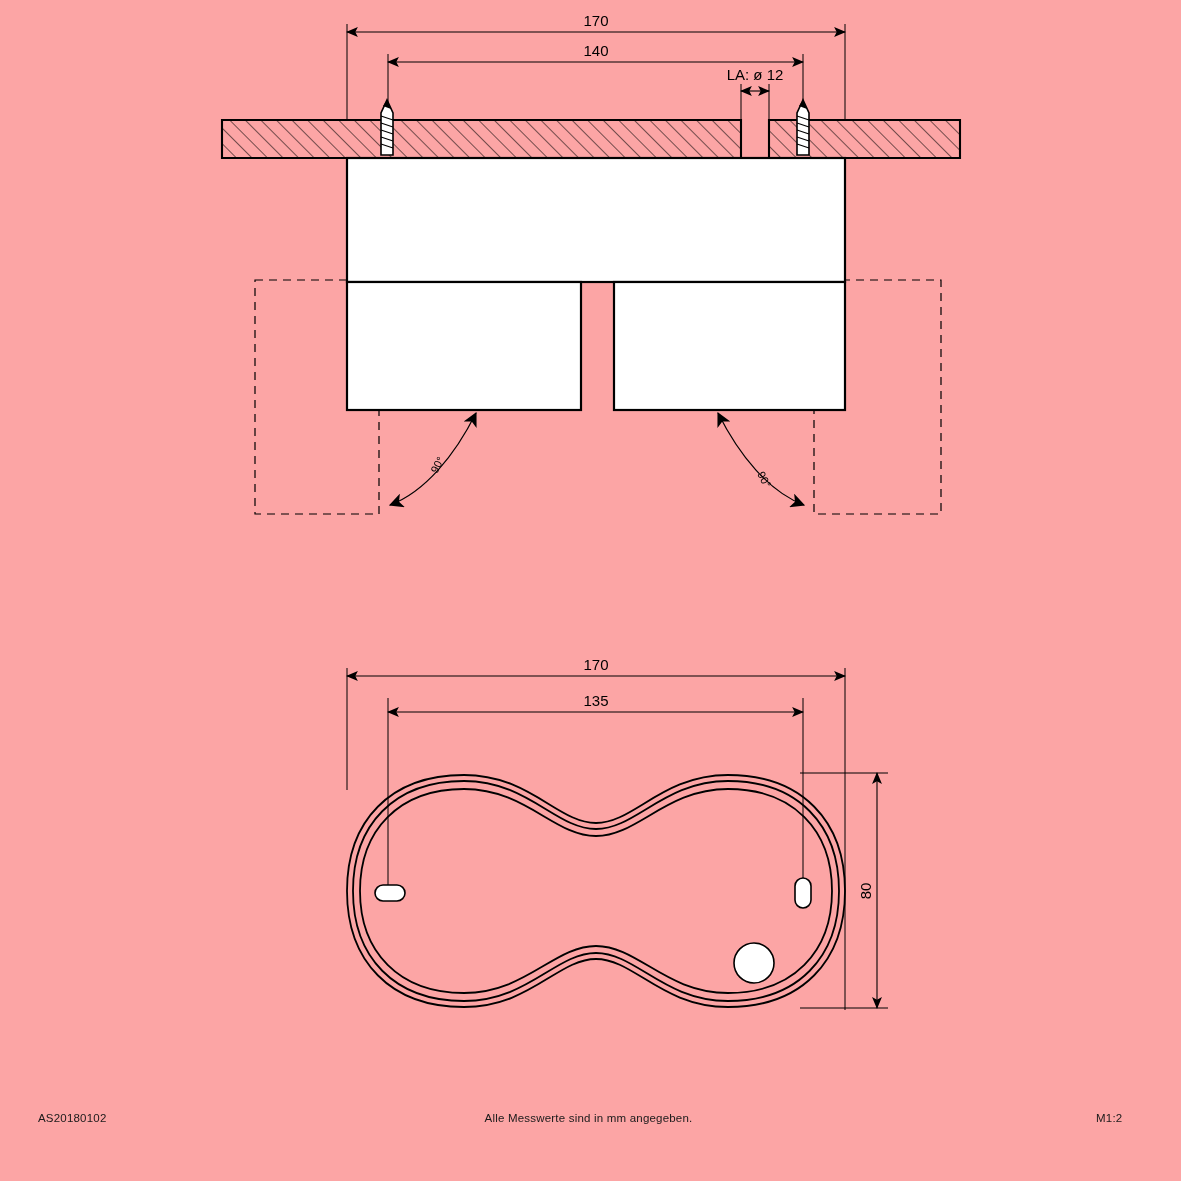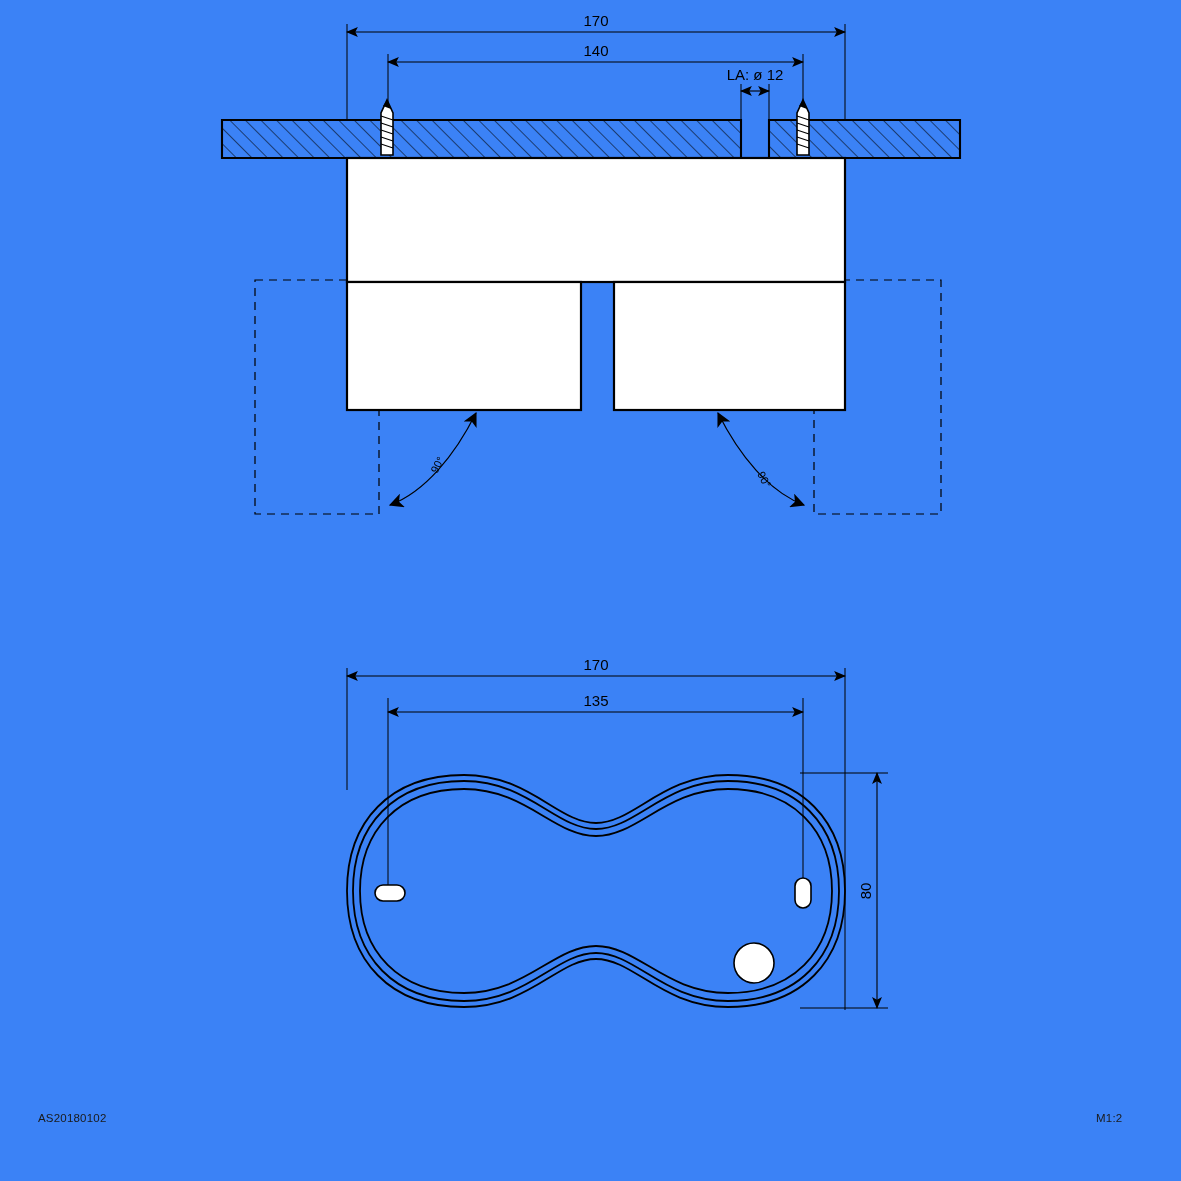--- a/index.html
+++ b/index.html
@@ -1,18 +1,18 @@
 <!DOCTYPE html>
 <html><head>
 <meta charset="utf-8">
 <style>
   html,body{margin:0;padding:0;background:#ffffff;}
   body{width:1181px;height:1181px;overflow:hidden;
        font-family:"Liberation Sans","DejaVu Sans",sans-serif;color:#000;}
-  #sheet{position:relative;width:1181px;height:1181px;background:#3b82f6;}
+  #sheet{position:relative;width:1181px;height:1181px;background:#fca5a5;}
   svg{display:block;}
   .dimtext{font-family:"Liberation Sans","DejaVu Sans",sans-serif;font-size:15px;fill:#000;}
   .dimtext-sm{font-family:"Liberation Sans","DejaVu Sans",sans-serif;font-size:11px;fill:#000;}
   .footer{position:absolute;left:0;right:4px;top:1112px;height:24px;}
   .footer span{position:absolute;font-size:11.5px;color:#1a1a1a;letter-spacing:0.2px;white-space:nowrap;}
   .f-left{left:38px;}
   .f-center{left:0;right:0;text-align:center;display:block;}
   .f-right{left:1060px;margin-left:36px;}
 </style>
 </head>
@@ -177,16 +177,17 @@
 
       <rect x="795" y="878" width="16" height="30" rx="8" ry="8" fill="#fff" stroke="#000" stroke-width="1.6"></rect>
 
       <circle cx="754" cy="963" r="20" fill="#fff" stroke="#000" stroke-width="1.6"></circle>
     </g>
 
   </svg>
 
   <div class="footer">
     <span class="f-left">AS20180102</span>
+    <span class="f-center">Alle Messwerte sind in mm angegeben.</span>
     <span class="f-right">M1:2</span>
   </div>
 
 </div>
 
 </body></html>

